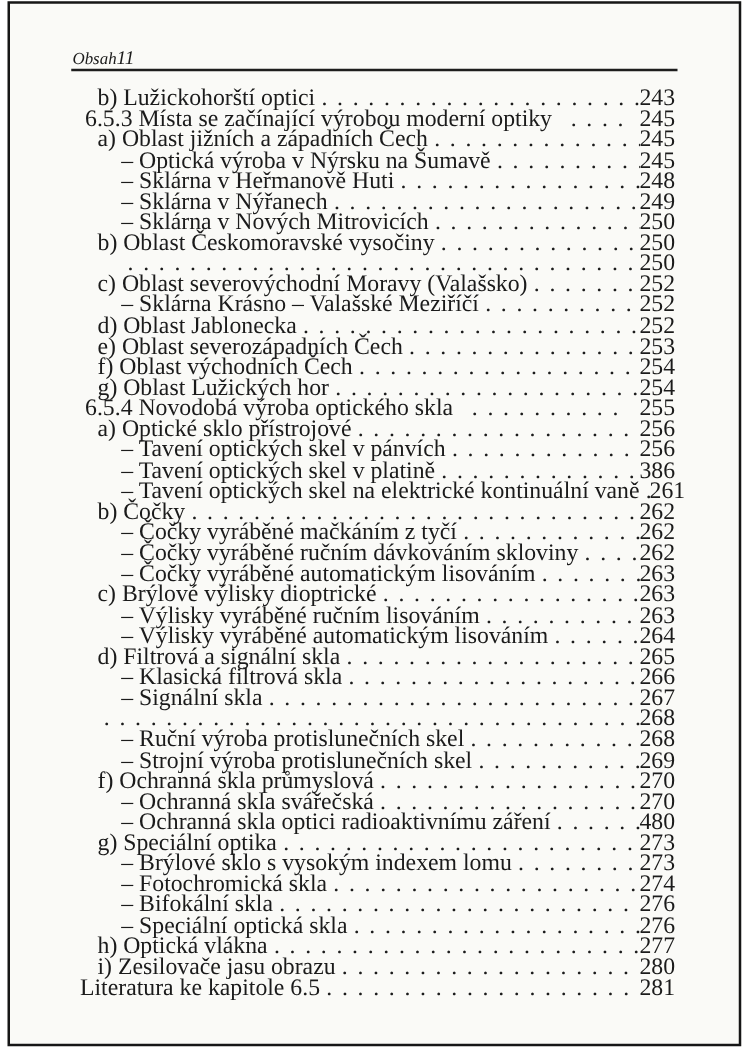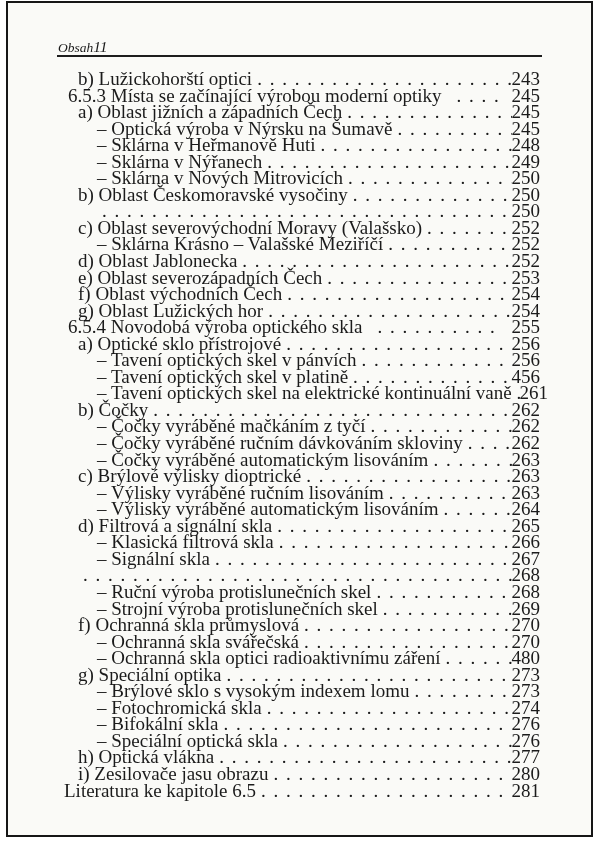--- a/index.html
+++ b/index.html
@@ -135,21 +135,21 @@
         <span class="page-num">256</span>
       </div>
       <div class="entry lvl-dash">
         <span class="label">– Tavení optických skel v pánvích</span>
         <span class="dots">. . . . . . . . . . . . . . . . . . . . . . . . . . . . . . . . . . . . . . . . . . . . . . . . . . . . . . . . . . . . . . . . . . . . . . . . . . . . . . . . . . . . . . . . . . </span>
         <span class="page-num">256</span>
       </div>
       <div class="entry lvl-dash">
         <span class="label">– Tavení optických skel v platině</span>
         <span class="dots">. . . . . . . . . . . . . . . . . . . . . . . . . . . . . . . . . . . . . . . . . . . . . . . . . . . . . . . . . . . . . . . . . . . . . . . . . . . . . . . . . . . . . . . . . . </span>
-        <span class="page-num">456</span>
+        <span class="page-num">386</span>
       </div>
       <div class="entry lvl-dash">
         <span class="label">– Tavení optických skel na elektrické kontinuální vaně</span>
         <span class="dots">. . . . . . . . . . . . . . . . . . . . . . . . . . . . . . . . . . . . . . . . . . . . . . . . . . . . . . . . . . . . . . . . . . . . . . . . . . . . . . . . . . . . . . . . . . </span>
         <span class="page-num">261</span>
       </div>
       <div class="entry lvl-letter">
         <span class="label">b) Čočky</span>
         <span class="dots">. . . . . . . . . . . . . . . . . . . . . . . . . . . . . . . . . . . . . . . . . . . . . . . . . . . . . . . . . . . . . . . . . . . . . . . . . . . . . . . . . . . . . . . . . . </span>
         <span class="page-num">262</span>

